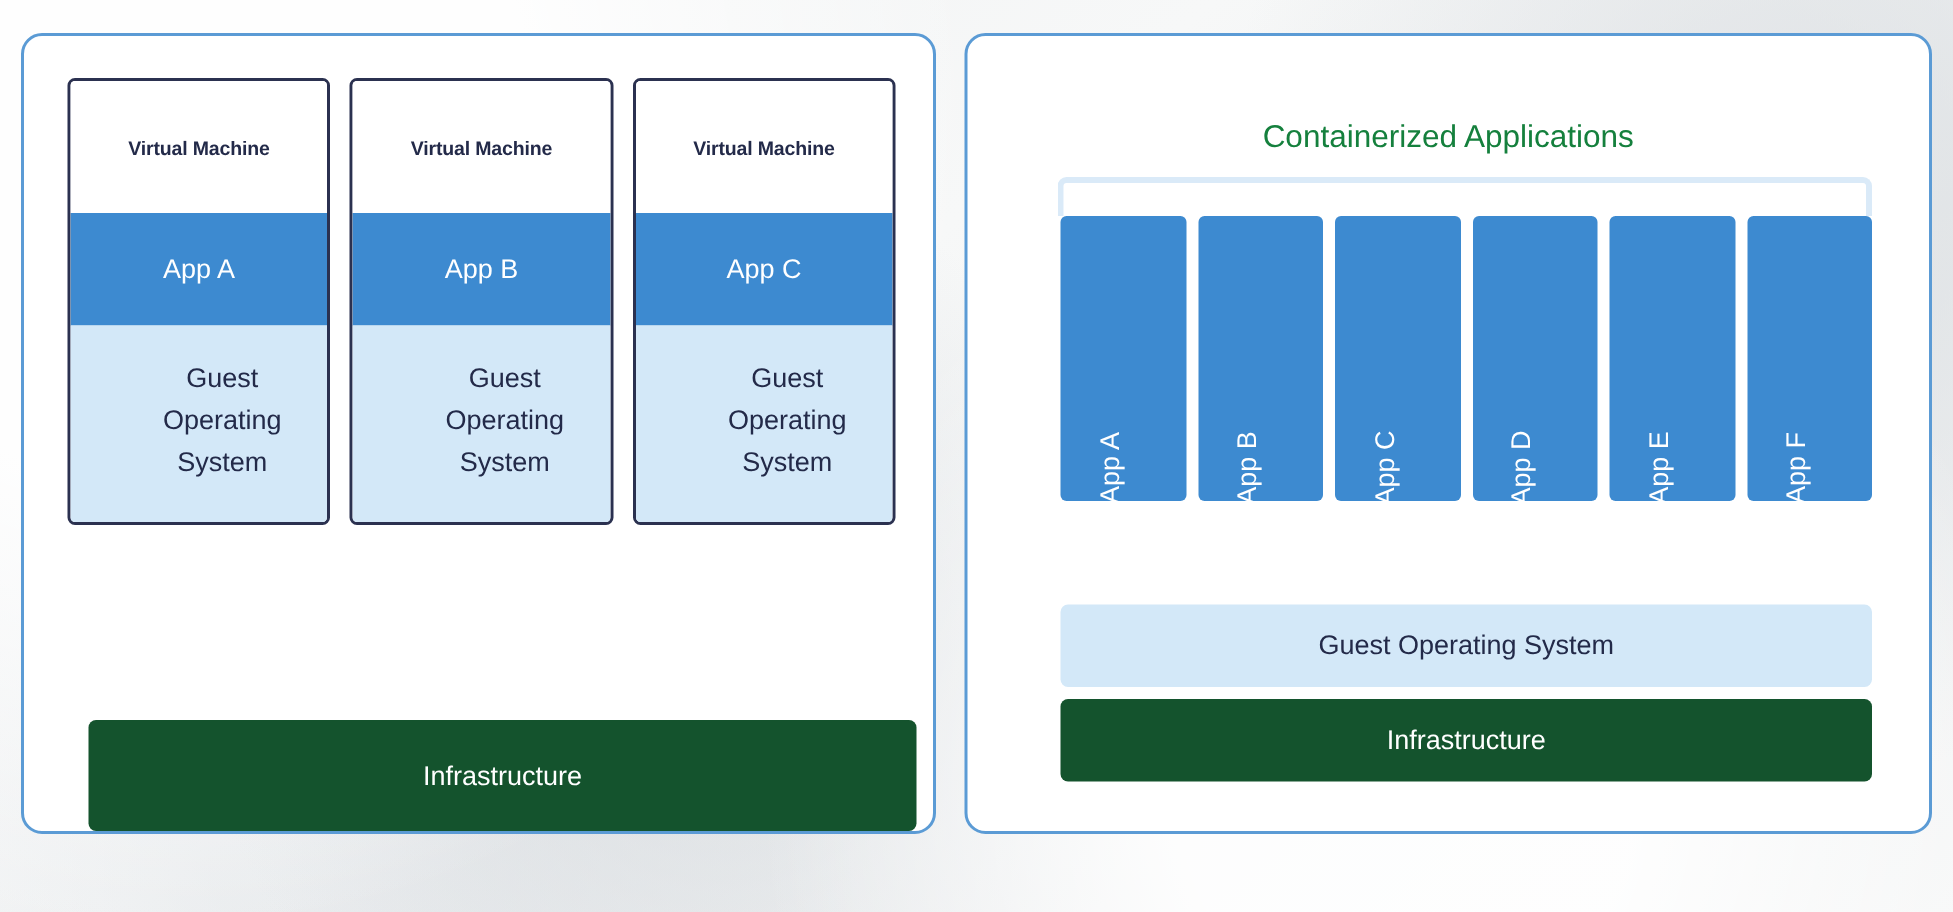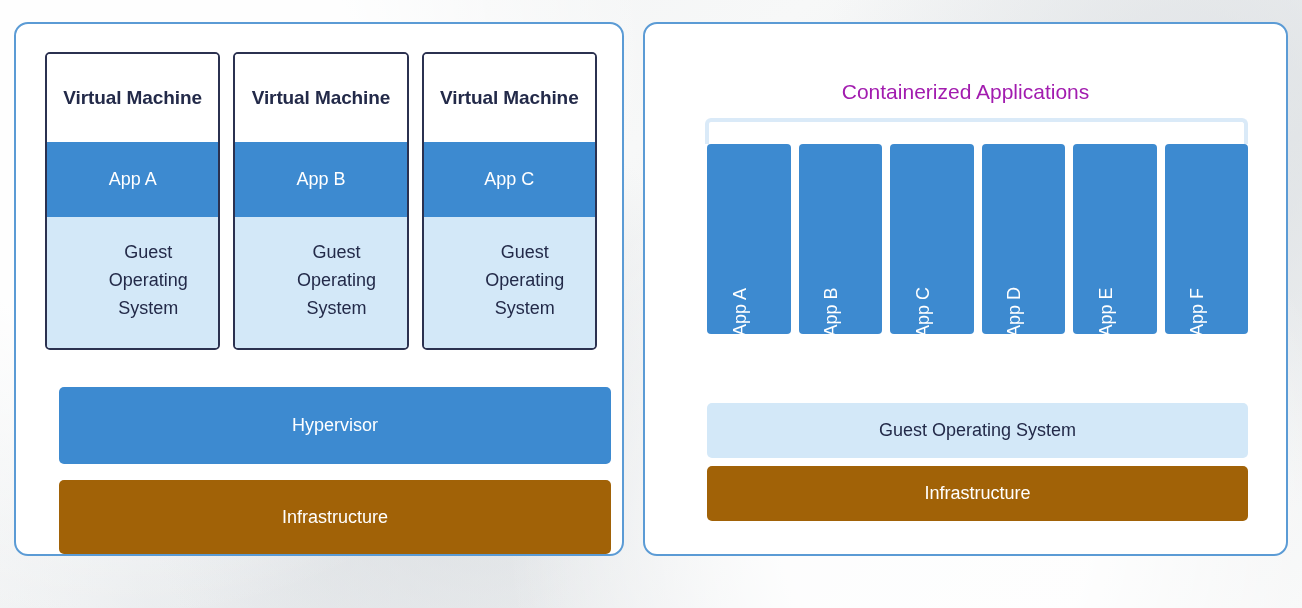--- a/index.html
+++ b/index.html
@@ -69,21 +69,21 @@
     overflow: hidden;
   }
   .vm-title-zone {
     flex: 0 0 88px;
     display: flex;
     align-items: center;
     justify-content: center;
     background: #ffffff;
   }
   .vm-title {
-    font-size: 19px;
+    font-size: 13px;
     font-weight: bold;
     color: #232a49;
     letter-spacing: -0.1px;
   }
   .vm-app-zone {
     flex: 0 0 75px;
     background: #3d8ad0;
     display: flex;
     align-items: center;
     justify-content: center;
@@ -118,35 +118,35 @@
     align-items: center;
     justify-content: center;
     box-sizing: border-box;
   }
   .band-label { font-size: 18px; font-weight: 400; }
 
   .band-blue      { background: #3d8ad0; }
   .band-blue  .band-label { color: #ffffff; }
   .band-lightblue { background: #d3e8f8; }
   .band-lightblue .band-label { color: #232a49; }
-  .band-green     { background: #a16207; }
+  .band-green     { background: #14532d; }
   .band-green .band-label { color: #ffffff; }
 
   #hypervisor-band    { left: 43px;  top: 363px; width: 552px; height: 77px; }
   #vm-infra-band      { left: 43px;  top: 456px; width: 552px; height: 74px; }
 
   
   #cnt-title {
     position: absolute;
     left: 0;
     right: 0;
     top: 56px;
     text-align: center;
     font-size: 21px;
-    color: #a21caf;
+    color: #15803d;
     font-weight: 400;
   }
 
   
   #cnt-bracket {
     position: absolute;
     left: 705px;
     top: 118px;
     width: 543px;
     height: 26px;
@@ -236,23 +236,20 @@
         </div>
         <div class="vm-os-zone">
           <span class="vm-os-label">Guest
 Operating
 System</span>
         </div>
       </div>
 
     </div>
 
-    <div class="band band-blue" id="hypervisor-band">
-      <span class="band-label">Hypervisor</span>
-    </div>
 
     <div class="band band-green" id="vm-infra-band">
       <span class="band-label">Infrastructure</span>
     </div>
 
   </section>
 
   <section class="panel" id="cnt-panel">
 
     <div id="cnt-title">Containerized Applications</div>

